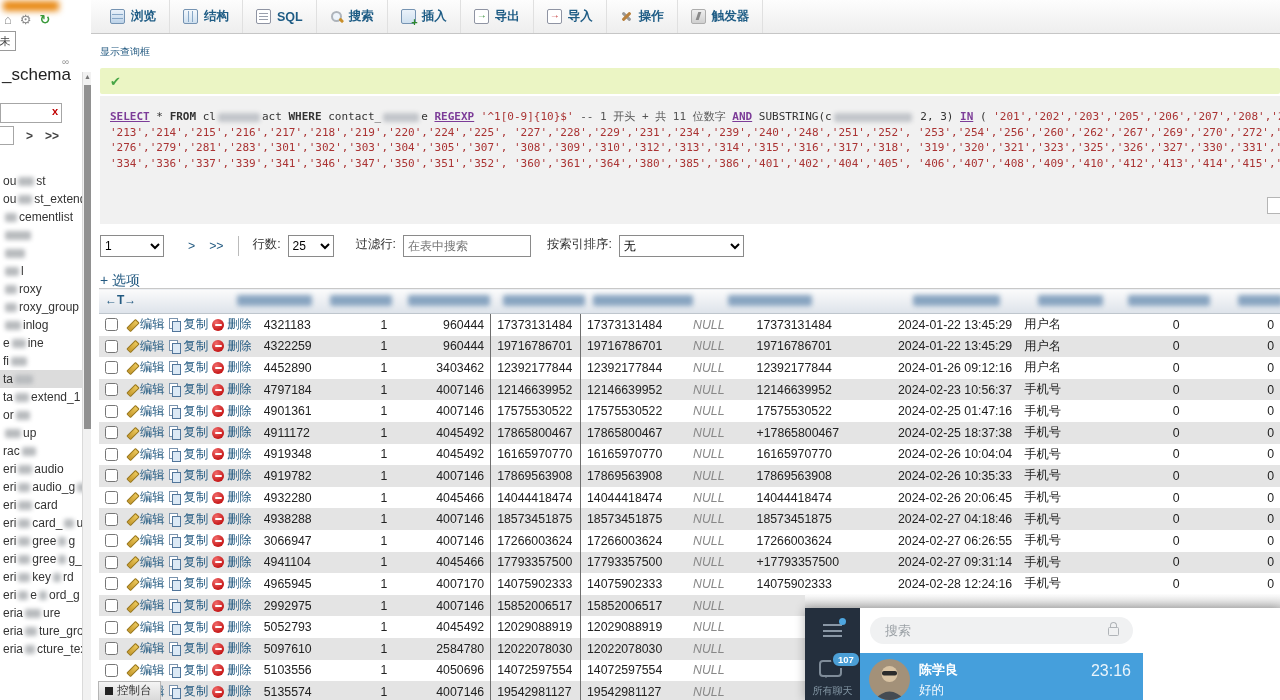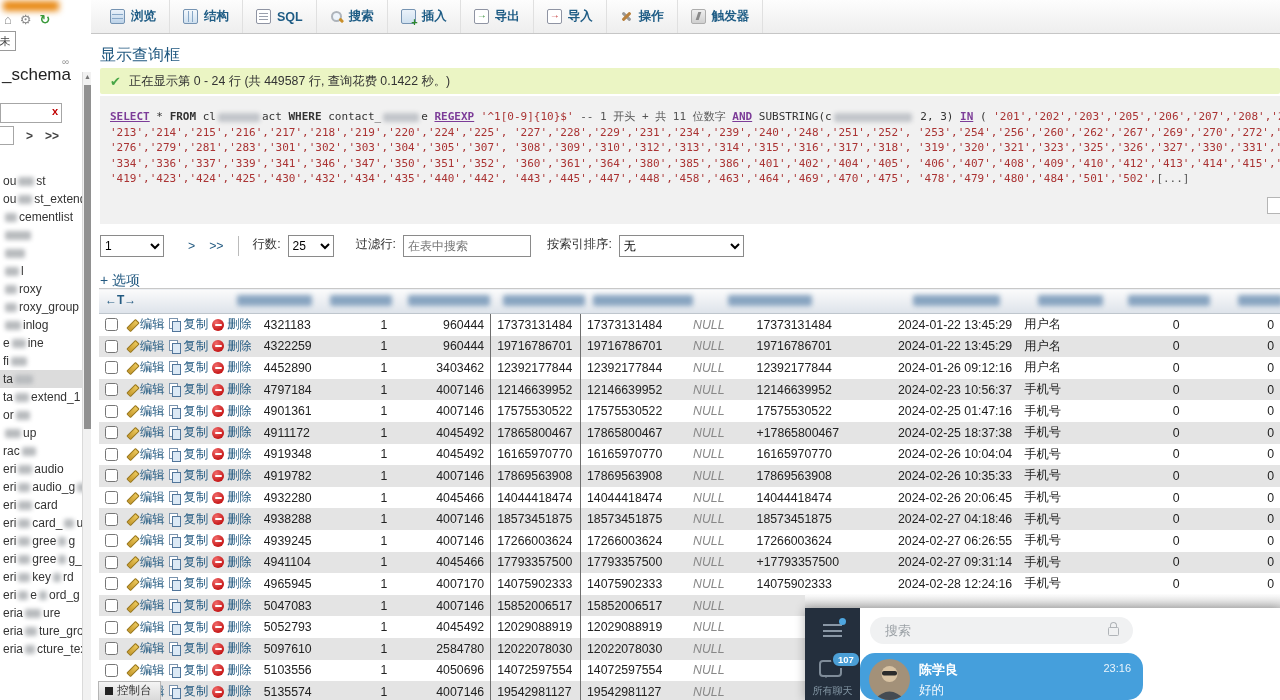--- a/index.html
+++ b/index.html
@@ -50,21 +50,21 @@
   .ti-export{border:1px solid #8f94a3;background:#fff;}
   .ti-export::after{content:"→";position:absolute;left:2px;top:-1px;color:#2f8a2f;font-size:10px;font-weight:bold;}
   .ti-import{border:1px solid #8f94a3;background:#fff;}
   .ti-import::after{content:"→";position:absolute;left:2px;top:-1px;color:#c03030;font-size:10px;font-weight:bold;}
   .ti-ops::before{content:"";position:absolute;left:1px;top:5px;width:11px;height:3px;background:#9a9a9a;border-radius:1px;transform:rotate(45deg);}
   .ti-ops::after{content:"";position:absolute;left:1px;top:5px;width:11px;height:3px;background:#b9813e;border-radius:1px;transform:rotate(-45deg);}
   .ti-trigger{border:1px solid #adadad;background:linear-gradient(#efefef,#cfcfcf);}
   .ti-trigger::after{content:"";position:absolute;left:5px;top:2px;width:3px;height:8px;background:#8a8a8a;transform:skewX(-18deg);}
 
   
-  #showquery{position:absolute;left:100px;top:45px;font-size:16px;}
+  #showquery{position:absolute;left:100px;top:45px;font-size:10px;}
   #statusbar{position:absolute;left:100px;top:68px;right:0;height:26px;background:#ebf5c4;border-radius:2px;
              display:flex;align-items:center;padding-left:10px;gap:8px;color:#333;}
   .check{color:#46a546;font-size:13px;}
   #sqlbox{position:absolute;left:100px;top:96px;right:0;height:128px;background:#f1f1f1;
           font-family:"DejaVu Sans Mono","Liberation Mono",monospace;font-size:11px;line-height:15.5px;
           padding:13px 0 0 10px;box-sizing:border-box;white-space:nowrap;overflow:hidden;}
   .tok-kw{color:#7c3c98;text-decoration:underline;font-weight:bold;}
   .tok-kwb{color:#333;font-weight:bold;}
   .tok-pl{color:#333;}
   .tok-str{color:#aa3333;}
@@ -127,24 +127,24 @@
   .bubble::after{content:"";position:absolute;left:2px;bottom:-6px;border:3px solid transparent;border-top-color:#7f8c99;}
   .tg-badge{position:absolute;left:12px;top:-5px;background:#4b9fd6;color:#fff;font-size:9.5px;font-weight:bold;
             border-radius:8px;padding:1px 5px;border:2px solid #242f3d;}
   .tg-allchats{position:absolute;left:0;right:0;top:76px;text-align:center;color:#8295a3;font-size:10px;}
   .tg-list{width:283px;background:#fff;position:relative;flex:none;}
   .tg-search{position:absolute;left:10px;top:9px;width:263px;height:27px;background:#f0f1f2;border-radius:15px;
              display:flex;align-items:center;padding-left:15px;box-sizing:border-box;color:#9aa0a5;font-size:13px;cursor:text;}
   .tg-lock{position:absolute;right:14px;top:10px;width:9px;height:7px;border:1.6px solid #b0b4b8;border-radius:1.5px;}
   .tg-lock::before{content:"";position:absolute;left:0.6px;top:-6px;width:5px;height:5px;border:1.6px solid #b0b4b8;
                    border-bottom:none;border-radius:4px 4px 0 0;}
-  .tg-item{position:absolute;left:0;right:0;top:45px;bottom:0;background:#459fdc;cursor:pointer;border-radius:15px;}
+  .tg-item{position:absolute;left:0;right:0;top:45px;bottom:0;background:#459fdc;cursor:pointer;}
   .avatar{position:absolute;left:9px;top:6px;width:41px;height:41px;border-radius:50%;overflow:hidden;}
   .tg-name{position:absolute;left:59px;top:8px;color:#fff;font-weight:bold;font-size:13px;}
-  .tg-time{position:absolute;right:12px;top:9px;color:#eaf4fb;font-size:11px;}
+  .tg-time{position:absolute;right:12px;top:9px;color:#eaf4fb;font-size:16px;}
   .tg-msg{position:absolute;left:59px;top:29px;color:#f2f8fd;font-size:12.5px;}
   .tg-right{flex:1;position:relative;border-left:1px solid #e0e0e0;background:#fff;}
   .tg-header{position:absolute;left:0;right:0;top:0;height:44px;background:#fff;border-bottom:1px solid #ededed;}
   .tg-phone{position:absolute;left:14px;top:7px;font-size:13.5px;font-weight:bold;color:#1a1a1a;}
   .tg-status{position:absolute;left:14px;top:26px;font-size:11.5px;color:#98a0a7;}
   .tg-wall{position:absolute;left:0;right:0;top:44px;bottom:0;background-color:#dbe7c9;
            background-image:radial-gradient(circle at 22% 30%,#cfdfb8 0 5px,transparent 6px),
                             radial-gradient(circle at 72% 64%,#d2e1bc 0 4px,transparent 5px);
            background-size:58px 46px;}
 </style>
@@ -243,29 +243,27 @@
       <div class="tab">
         <span class="ti ti-trigger"></span>
         <span class="tlabel">触发器</span>
       </div>
     </nav>
 
   <a id="showquery">显示查询框</a>
 
   <div id="statusbar">
     <span class="check">✔</span>
-    <span>正在显示第 0 - 24 行 (共 449587 行, 查询花费 0.1422 秒。)</span>
   </div>
 
   <div id="sqlbox">
       <div class="sql-line"><span class="tok-kw">SELECT</span><span class="tok-pl"> * </span><span class="tok-kwb">FROM</span><span class="tok-pl"> cl</span><span class="sql-blur" style="width: 42px;"></span><span class="tok-pl">act </span><span class="tok-kwb">WHERE</span><span class="tok-pl"> contact_</span><span class="sql-blur" style="width: 36px;"></span><span class="tok-pl">e </span><span class="tok-kw">REGEXP</span><span class="tok-str"> '^1[0-9]{10}$'</span><span class="tok-cmt"> -- 1 开头 + 共 11 位数字 </span><span class="tok-kw">AND</span><span class="tok-pl"> SUBSTRING(c</span><span class="sql-blur" style="width: 78px;"></span><span class="tok-pl"> 2, 3) </span><span class="tok-kw">IN</span><span class="tok-pl"> ( </span><span class="tok-str">'201','202','203','205','206','207','208','209','210','212',</span></div>
       <div class="sql-line"><span class="tok-str">'213','214','215','216','217','218','219','220','224','225', '227','228','229','231','234','239','240','248','251','252', '253','254','256','260','262','267','269','270','272','274',</span></div>
       <div class="sql-line"><span class="tok-str">'276','279','281','283','301','302','303','304','305','307', '308','309','310','312','313','314','315','316','317','318', '319','320','321','323','325','326','327','330','331','332',</span></div>
       <div class="sql-line"><span class="tok-str">'334','336','337','339','341','346','347','350','351','352', '360','361','364','380','385','386','401','402','404','405', '406','407','408','409','410','412','413','414','415','417',</span></div>
-      <div class="sql-line"><span class="tok-str">'419','423','424','425','430','432','434','435','440','442', '443','445','447','448','458','463','464','469','470','475', '478','479','480','484','501','502',</span><span class="tok-cmt">[...]</span></div>
     </div>
   <div class="mini-box"></div>
 
   <div id="controls">
     <select style="width:64px;">
       <option>1</option>
     </select>
     <a style="margin:0 0 0 24px;">&gt;</a>
     <a style="margin:0 0 0 14px;">&gt;&gt;</a>
     <span class="div"></span>
@@ -605,21 +603,21 @@
             </a>
             <a class="rlink">
               <span class="ic ic-copy"></span>
               <span>复制</span>
             </a>
             <a class="rlink">
               <span class="ic ic-del"></span>
               <span>删除</span>
             </a>
           </td>
-          <td class="c-id">4939245</td>
+          <td class="c-id">3066947</td>
           <td class="c-n1">1</td>
           <td class="c-n2">4007146</td>
           <td class="c-p1">17266003624</td>
           <td class="c-p2">17266003624</td>
           <td class="c-null null">NULL</td>
           <td class="c-p3">17266003624</td>
           <td class="c-time">2024-02-27 06:26:55</td>
           <td class="c-type">手机号</td>
           <td class="c-z1">0</td>
           <td class="c-z2">0</td>
@@ -689,21 +687,21 @@
             </a>
             <a class="rlink">
               <span class="ic ic-copy"></span>
               <span>复制</span>
             </a>
             <a class="rlink">
               <span class="ic ic-del"></span>
               <span>删除</span>
             </a>
           </td>
-          <td class="c-id">5047083</td>
+          <td class="c-id">2992975</td>
           <td class="c-n1">1</td>
           <td class="c-n2">4007146</td>
           <td class="c-p1">15852006517</td>
           <td class="c-p2">15852006517</td>
           <td class="c-null null">NULL</td>
           <td class="c-p3"></td>
           <td class="c-time"></td>
           <td class="c-type"></td>
           <td class="c-z1">0</td>
           <td class="c-z2"></td>

